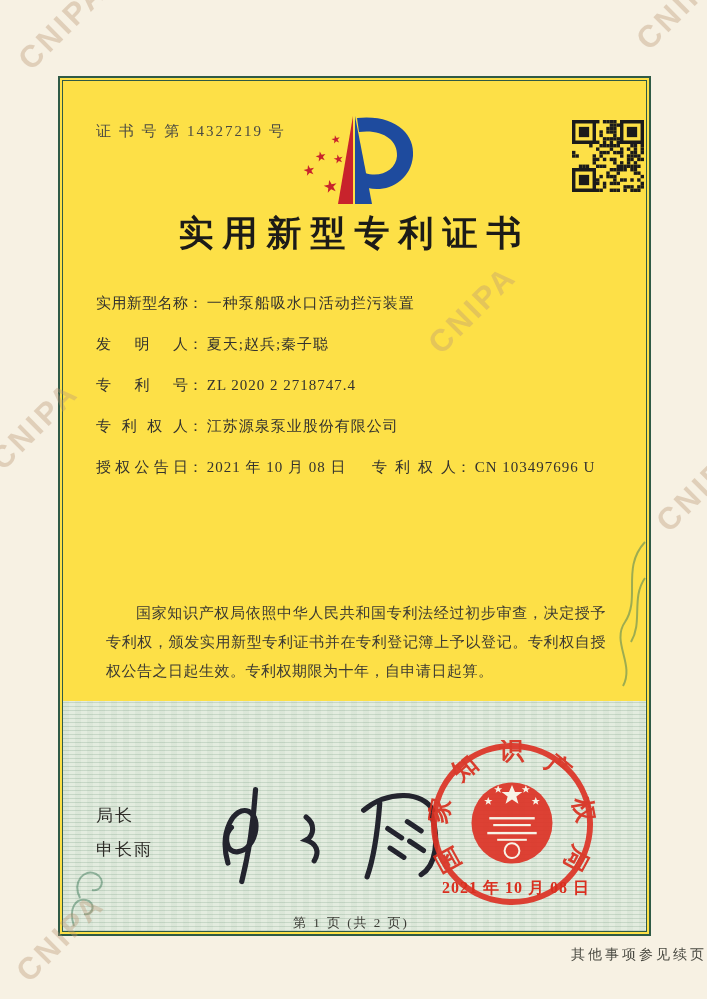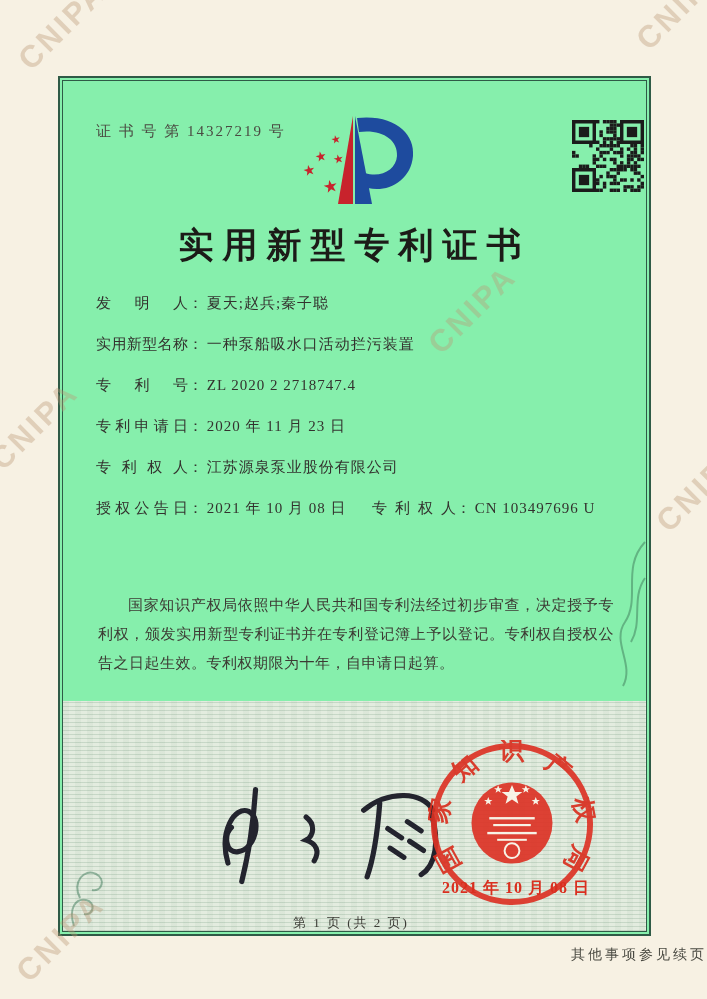--- a/index.html
+++ b/index.html
@@ -6,58 +6,58 @@
   body{
     width:707px;height:999px;position:relative;overflow:hidden;
     background:#f7f1e3;
     font-family:"Liberation Serif","DejaVu Serif",serif;
     color:#33322e;
   }
   .page{position:absolute;inset:0;}
   
   .frame{
     position:absolute;left:58px;top:76px;width:589px;height:856px;
-    border:2.5px solid #2f5a46;background:#86efac;
+    border:2.5px solid #2f5a46;background:#fde047;
   }
   .frame-inner{position:absolute;inset:2px;border:1px solid #2f5a46;}
   
   .band{
     position:absolute;left:3px;right:3px;bottom:3px;height:230px;
     background-color:#e3ecdf;
     background-image:
       repeating-linear-gradient(0deg, rgba(96,140,110,.22) 0 1px, rgba(255,255,255,0) 1px 4px),
       repeating-linear-gradient(90deg, rgba(120,160,130,.07) 0 6px, rgba(255,255,255,0) 6px 12px);
   }
   
   .cert-no{
     position:absolute;left:36px;top:44px;font-size:15px;letter-spacing:2px;color:#4a4a42;
   }
   .qr{position:absolute;left:512px;top:42px;width:72px;height:72px;}
   .qr svg{width:100%;height:100%;}
   .logo{position:absolute;left:215px;top:32px;width:160px;height:104px;}
   .logo svg{position:absolute;left:0;top:0;width:100%;height:100%;}
   .logo .star{position:absolute;color:#c8232c;line-height:1;transform:rotate(-12deg);}
   .title{
-    position:absolute;left:0;right:0;top:132px;margin:12px;text-align:center;
+    position:absolute;left:0;right:0;top:132px;margin:0;text-align:center;
     font-size:35px;font-weight:bold;letter-spacing:9px;color:#1c1b18;
   }
   
   .fields{position:absolute;left:36px;top:214px;width:528px;font-size:15px;line-height:22px;}
   .frow{margin-bottom:19px;position:relative;}
   .flabel{display:inline-block;width:92px;text-align:justify;text-align-last:justify;vertical-align:top;}
   .fcolon{display:inline-block;vertical-align:top;}
   .fvalue{display:inline-block;vertical-align:top;max-width:408px;letter-spacing:1px;}
   .grant2{position:absolute;left:276px;top:0;white-space:nowrap;}
   .grant2 .flabel{width:84px;}
   
   .body-text{
     position:absolute;left:30px;top:505px;width:532px;
     font-size:15px;line-height:29px;text-align:justify;color:#3c3a33;letter-spacing:.5px;
   }
-  .body-text p{margin:8px;text-indent:2em;}
+  .body-text p{margin:16px;text-indent:2em;}
   
   .director{position:absolute;left:36px;top:726px;font-size:17px;color:#2e2d28;}
   .director div{margin-bottom:11px;letter-spacing:2px;}
   .signature{position:absolute;left:128px;top:700px;width:280px;height:115px;}
   .seal{position:absolute;left:368px;top:662px;width:168px;height:168px;opacity:.92;}
   .seal svg{width:100%;height:100%;}
   .seal-date{
     position:absolute;left:370px;top:800px;width:172px;text-align:center;
     font-size:16px;color:#d92f1f;font-weight:bold;letter-spacing:1px;
   }
@@ -257,53 +257,53 @@
       <span class="star" style="left:40px;top:40px;font-size:13px">★</span>
       <span class="star" style="left:58px;top:43px;font-size:12px">★</span>
       <span class="star" style="left:28px;top:54px;font-size:14px">★</span>
       <span class="star" style="left:48px;top:68px;font-size:17px">★</span>
     </div>
 
     <h1 class="title">实用新型专利证书</h1>
 
     <div class="fields">
       <div class="frow">
+        <span class="flabel">实用新型名称</span><span class="fcolon">：</span>
+        <span class="fvalue">一种泵船吸水口活动拦污装置</span>
+      </div>
+      <div class="frow">
         <span class="flabel">发明人</span><span class="fcolon">：</span>
         <span class="fvalue">夏天;赵兵;秦子聪</span>
       </div>
       <div class="frow">
-        <span class="flabel">实用新型名称</span><span class="fcolon">：</span>
-        <span class="fvalue">一种泵船吸水口活动拦污装置</span>
-      </div>
-      <div class="frow">
         <span class="flabel">专利号</span><span class="fcolon">：</span>
         <span class="fvalue">ZL 2020 2 2718747.4</span>
-      </div>
-      <div class="frow">
-        <span class="flabel">专利申请日</span><span class="fcolon">：</span>
-        <span class="fvalue">2020 年 11 月 23 日</span>
       </div>
       <div class="frow">
         <span class="flabel">专利权人</span><span class="fcolon">：</span>
         <span class="fvalue">江苏源泉泵业股份有限公司</span>
       </div>
       <div class="frow">
         <span class="flabel">授权公告日</span><span class="fcolon">：</span>
         <span class="fvalue">2021 年 10 月 08 日</span>
         <span class="grant2">
           <span class="flabel">专利权人</span><span class="fcolon">：</span>
           <span class="fvalue">CN 103497696 U</span>
         </span>
       </div>
     </div>
 
     <div class="body-text">
       <p>国家知识产权局依照中华人民共和国专利法经过初步审查，决定授予专利权，颁发实用新型专利证书并在专利登记簿上予以登记。专利权自授权公告之日起生效。专利权期限为十年，自申请日起算。</p>
     </div>
 
+    <div class="director">
+      <div>局长</div>
+      <div>申长雨</div>
+    </div>
 
     <svg class="signature" viewBox="0 0 230 100">
       <g fill="none" stroke="#23242e" stroke-width="4.5" stroke-linecap="round">
         <path d="M28,74 C20,46 34,24 46,29 C58,35 52,62 37,64 C26,66 24,50 31,43"></path>
         <path d="M52,10 C50,40 46,66 40,90"></path>
         <path d="M96,34 C104,40 103,50 96,54 C105,57 108,64 103,72"></path>
         <path d="M146,28 C168,10 198,12 206,28"></path>
         <path d="M160,22 C158,48 154,72 149,86"></path>
         <path d="M205,32 C212,54 209,76 196,84"></path>
         <path d="M167,44 l12,8 M184,38 l12,8 M169,61 l12,8 M186,55 l12,8"></path>

